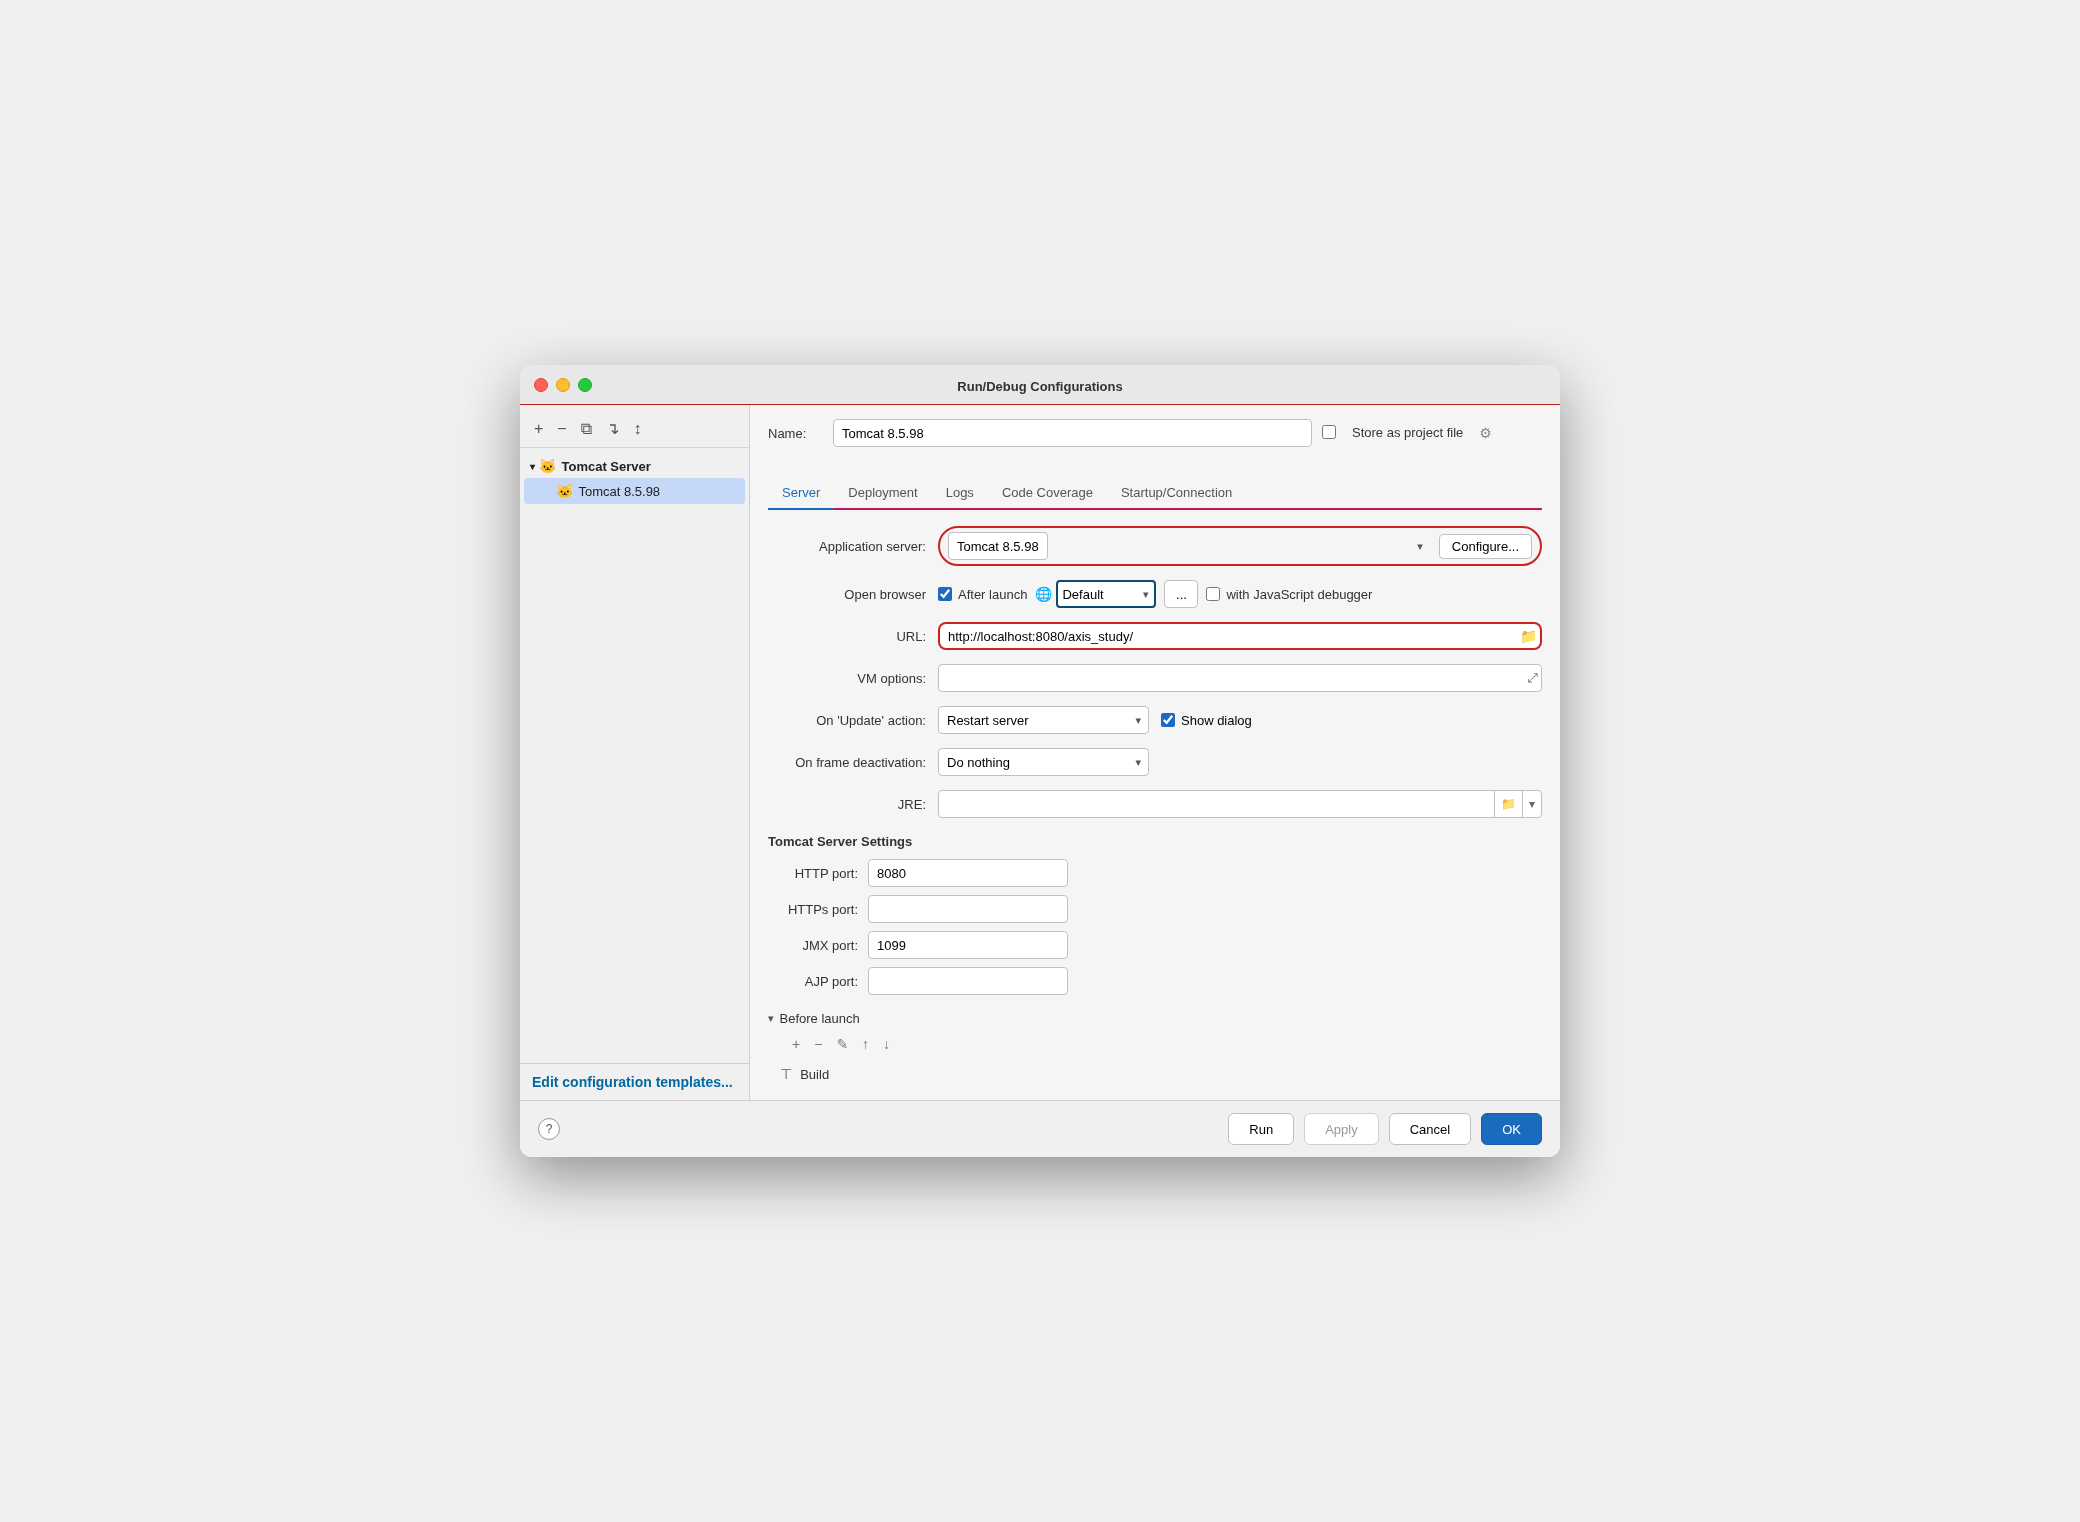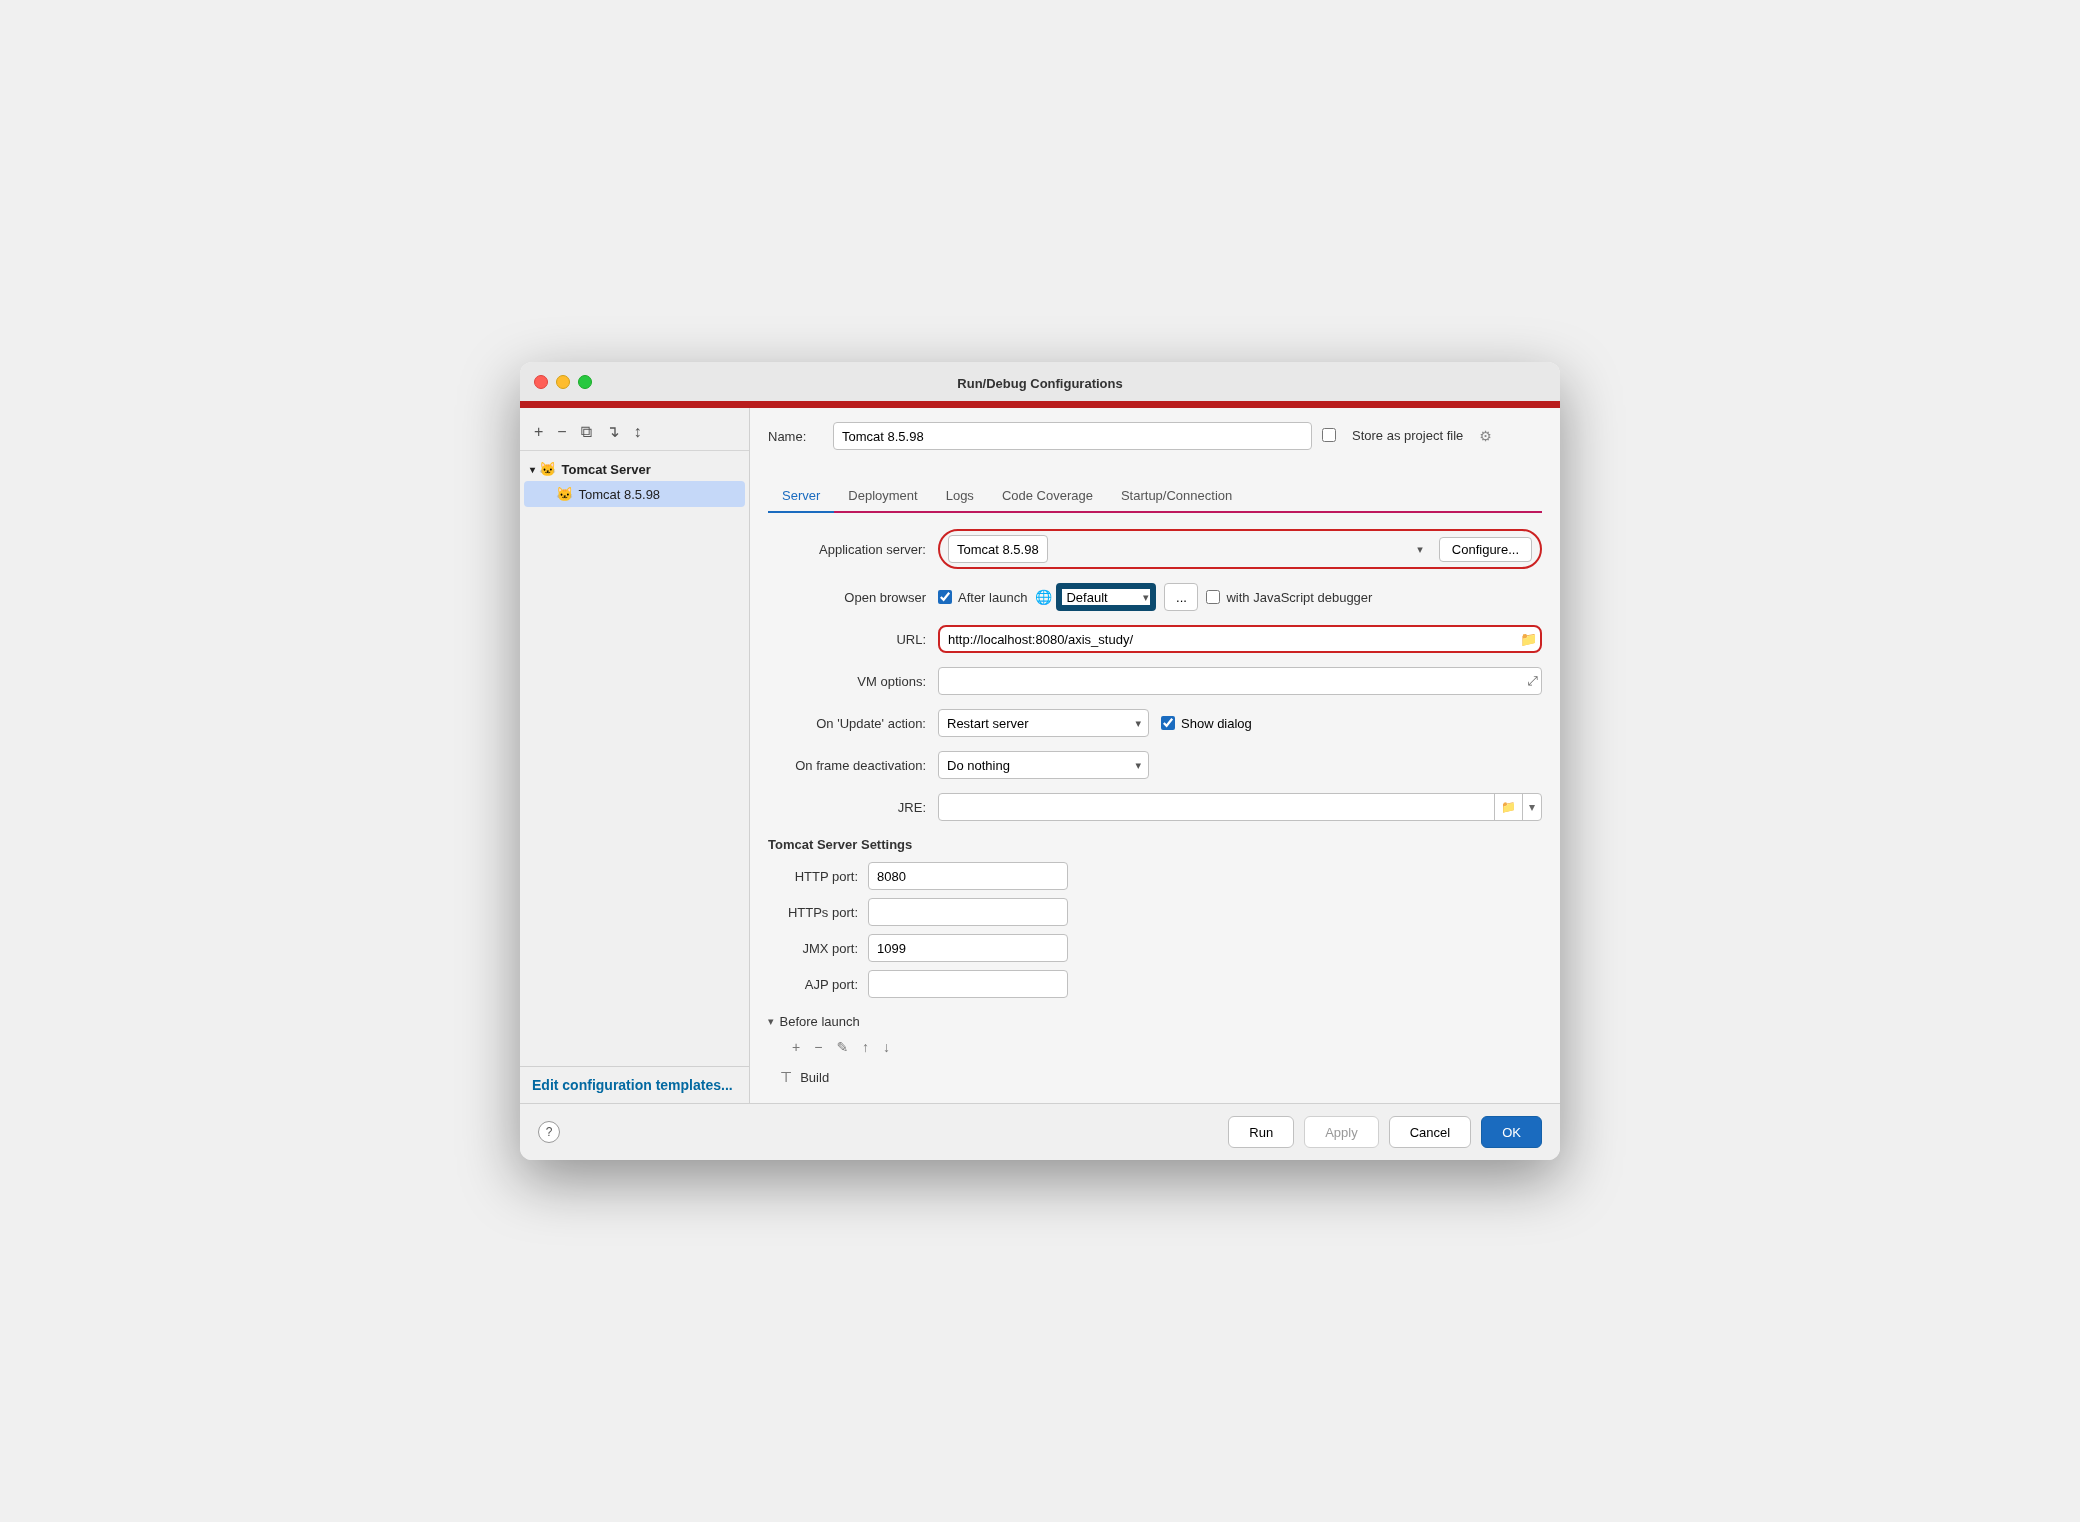--- a/index.html
+++ b/index.html
@@ -21,21 +21,21 @@
       display: flex;
       flex-direction: column;
     }
     .title-bar {
       background: #e8e8e8;
       padding: 14px 16px 10px;
       display: flex;
       align-items: center;
       justify-content: center;
       position: relative;
-      border-bottom: 7px solid #b91c1c;
+      border-bottom: 1px solid #b91c1c;
     }
     .traffic-lights {
       position: absolute;
       left: 14px;
       top: 50%;
       transform: translateY(-50%);
       display: flex;
       gap: 8px;
     }
     .traffic-light {
@@ -237,21 +237,21 @@
     .checkbox-label {
       display: flex;
       align-items: center;
       gap: 6px;
       font-size: 13px;
       color: #333;
     }
     .checkbox-input { width: 14px; height: 14px; accent-color: #1a6bbf; }
     .browser-default-select {
       height: 28px;
-      border: 6px solid #0c4a6e;
+      border: 2px solid #0c4a6e;
       border-radius: 4px;
       padding: 0 8px;
       font-size: 13px;
       background: white;
       cursor: pointer;
       outline: none;
       appearance: none;
       -webkit-appearance: none;
       min-width: 100px;
     }

